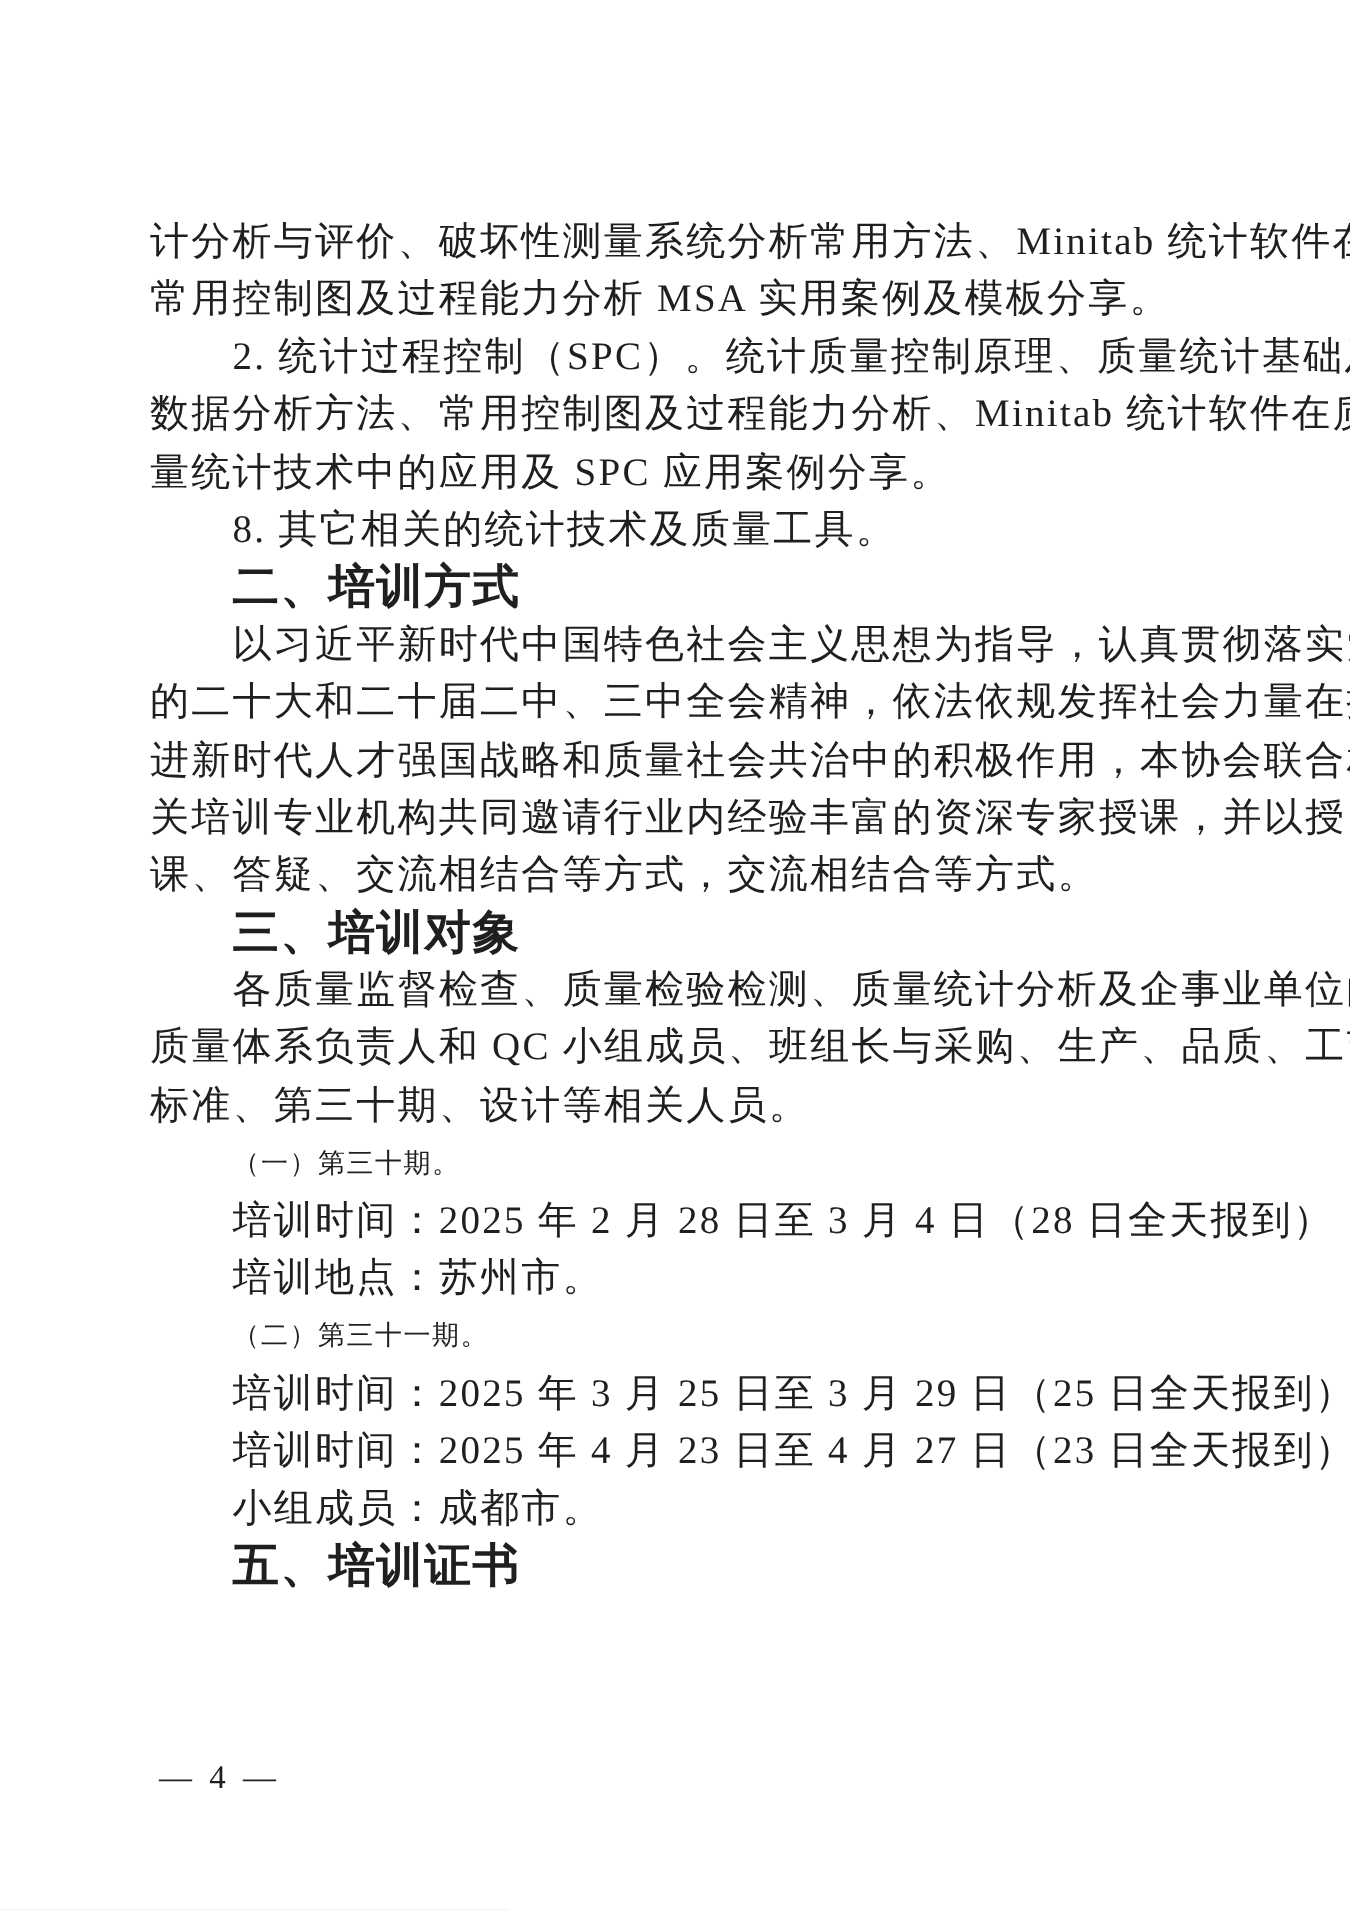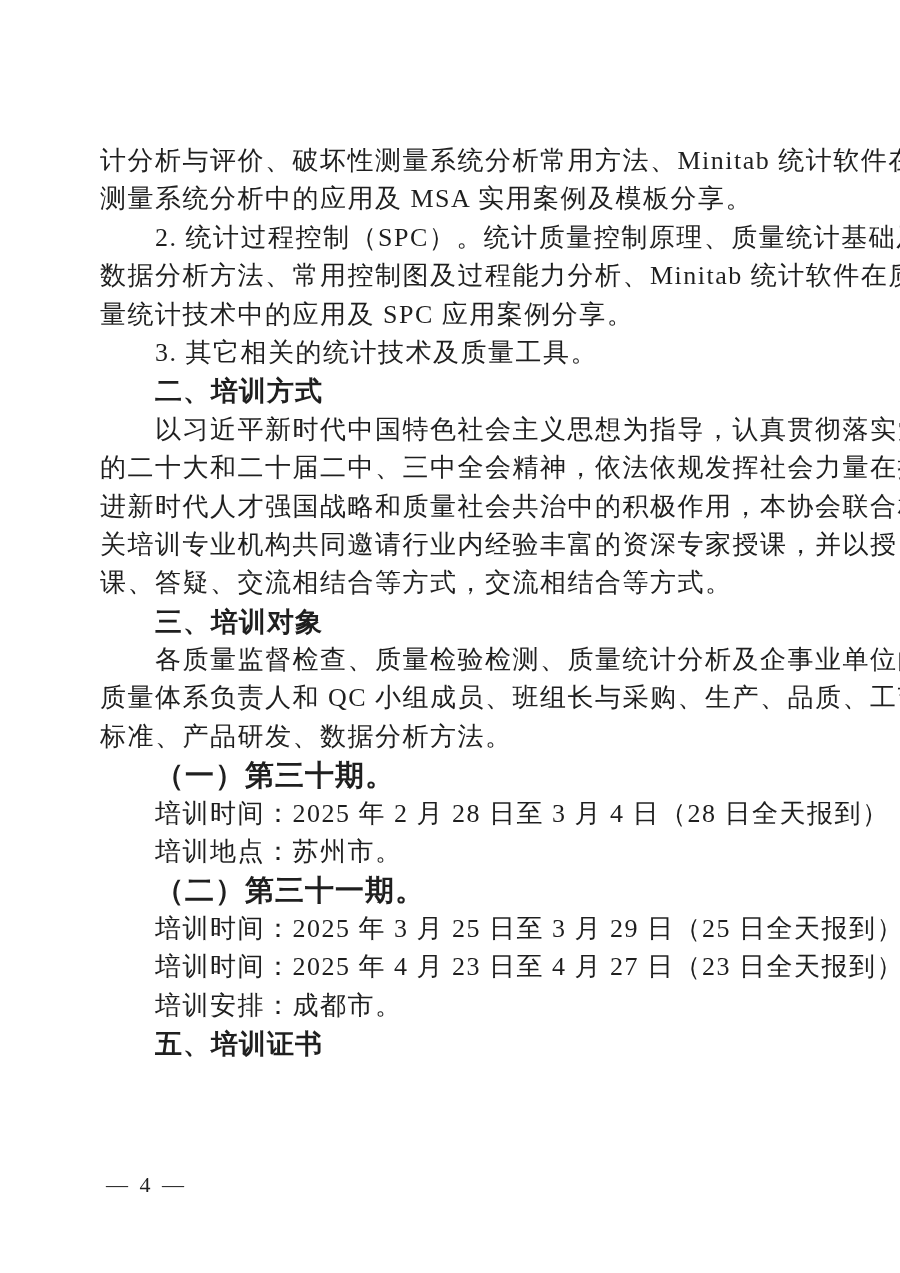--- a/index.html
+++ b/index.html
@@ -31,64 +31,64 @@
     white-space: pre;
     font-family: "Liberation Serif", serif;
     font-weight: normal;
   }
   .ln.indent {
     padding-left: 55px;
   }
   .ln.heading {
     font-family: "Liberation Sans", sans-serif;
     font-weight: bold;
-    font-size: 27px;
+    font-size: 31px;
     letter-spacing: 1px;
   }
   .ln.subheading {
     font-family: "Liberation Serif", serif;
-    font-weight: bold;
-    font-size: 29px;
+    font-weight: normal;
+    font-size: 18px;
     letter-spacing: 1px;
   }
   .page-number {
     position: absolute;
     left: 106px;
     top: 1172px;
     font-size: 22px;
     letter-spacing: 3px;
     font-family: "Liberation Serif", serif;
     color: #1f1f1f;
     white-space: pre;
   }
 </style>
 </head>
 <body>
 
 <div class="page">
   <div class="content">
     <div class="ln">计分析与评价、破坏性测量系统分析常用方法、Minitab 统计软件在</div>
-    <div class="ln">测量系统分析中的应用及 MSA 实用案例及模板分享。</div>
+    <div class="ln">常用控制图及过程能力分析 MSA 实用案例及模板分享。</div>
     <div class="ln indent">2. 统计过程控制（SPC）。统计质量控制原理、质量统计基础及</div>
     <div class="ln">数据分析方法、常用控制图及过程能力分析、Minitab 统计软件在质</div>
     <div class="ln">量统计技术中的应用及 SPC 应用案例分享。</div>
-    <div class="ln indent">3. 其它相关的统计技术及质量工具。</div>
+    <div class="ln indent">8. 其它相关的统计技术及质量工具。</div>
     <div class="ln heading indent">二、培训方式</div>
     <div class="ln indent">以习近平新时代中国特色社会主义思想为指导，认真贯彻落实党</div>
     <div class="ln">的二十大和二十届二中、三中全会精神，依法依规发挥社会力量在推</div>
     <div class="ln">进新时代人才强国战略和质量社会共治中的积极作用，本协会联合相</div>
     <div class="ln">关培训专业机构共同邀请行业内经验丰富的资深专家授课，并以授</div>
     <div class="ln">课、答疑、交流相结合等方式，交流相结合等方式。</div>
     <div class="ln heading indent">三、培训对象</div>
     <div class="ln indent">各质量监督检查、质量检验检测、质量统计分析及企事业单位的</div>
     <div class="ln">质量体系负责人和 QC 小组成员、班组长与采购、生产、品质、工艺、</div>
-    <div class="ln">标准、产品研发、数据分析方法。</div>
+    <div class="ln">标准、第三十期、设计等相关人员。</div>
     <div class="ln subheading indent">（一）第三十期。</div>
     <div class="ln indent">培训时间：2025 年 2 月 28 日至 3 月 4 日（28 日全天报到）；</div>
     <div class="ln indent">培训地点：苏州市。</div>
     <div class="ln subheading indent">（二）第三十一期。</div>
     <div class="ln indent">培训时间：2025 年 3 月 25 日至 3 月 29 日（25 日全天报到）；</div>
     <div class="ln indent">培训时间：2025 年 4 月 23 日至 4 月 27 日（23 日全天报到）；</div>
-    <div class="ln indent">培训安排：成都市。</div>
+    <div class="ln indent">小组成员：成都市。</div>
     <div class="ln heading indent">五、培训证书</div>
   </div>
   <div class="page-number">— 4 —</div>
 </div>
 
 </body></html>

